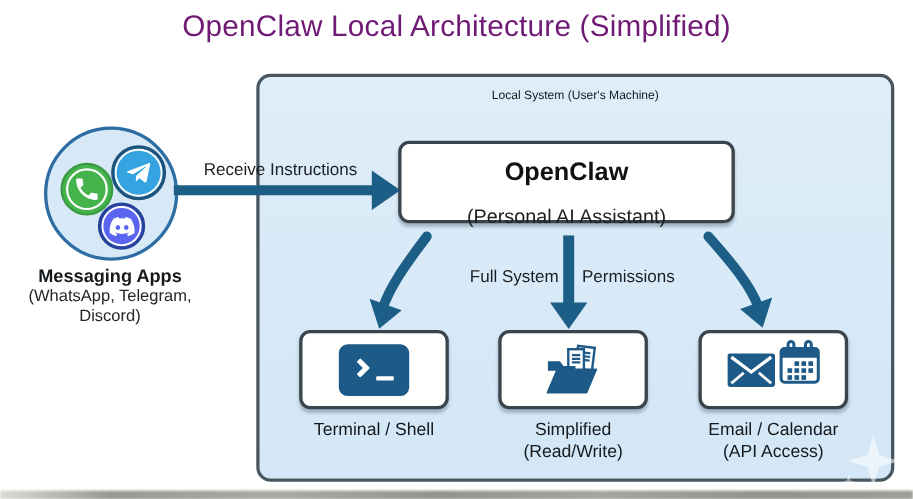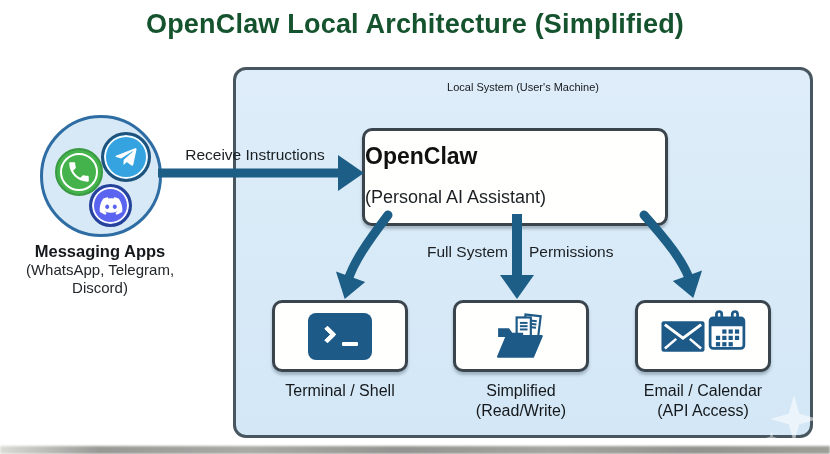--- a/index.html
+++ b/index.html
@@ -9,21 +9,21 @@
     background:#ffffff;
     color:#1a1a1a;
     position:relative;
     overflow:hidden;
   }
   .stage { position:absolute; inset:0; }
 
   
   .title {
     position:absolute; top:9px; left:0; width:100%;
-    text-align:center; font-size:27px; font-weight:bold; color:#14532d;
+    text-align:center; font-size:27px; font-weight:normal; color:#701a75;
     letter-spacing:.2px;
   }
 
   
   .panel {
     position:absolute; left:233px; top:67px; width:580px; height:371px;
     background:linear-gradient(180deg,#deedf9 0%,#d3e7f6 100%);
     border:3px solid #47565f; border-radius:13px; z-index:1;
   }
   .panel-label {
@@ -68,21 +68,21 @@
   .lbl-receive { left:170px; top:146px; width:170px; text-align:center; }
   .lbl-fullsystem { left:396px; top:243px; width:112px; text-align:right; }
   .lbl-permissions { left:529px; top:243px; width:112px; text-align:left; }
 
   
   .node {
     background:#fffffe; border:3px solid #3a444c; border-radius:10px;
     box-shadow:0 3px 3px rgba(80,100,115,.4);
     position:absolute; z-index:2;
   }
-  .openclaw { left:362px; top:128px; width:306px; height:98px; padding-top:13px; }
+  .openclaw { left:362px; top:128px; width:306px; height:75px; text-align:center; padding-top:13px; }
   .openclaw .oc-title { font-size:23px; font-weight:bold; color:#111; line-height:1.1; }
   .openclaw .oc-sub { font-size:18px; color:#1c2024; margin-top:18px; }
 
   
   .target { top:300px; width:136px; height:72px; display:flex; align-items:center; justify-content:center; }
   .t-terminal { left:272px; }
   .t-filesystem { left:453px; }
   .t-email { left:635px; }
   .target-caption { position:absolute; top:381px; width:180px; text-align:center; z-index:2; }
   .cap-terminal { left:250px; }

